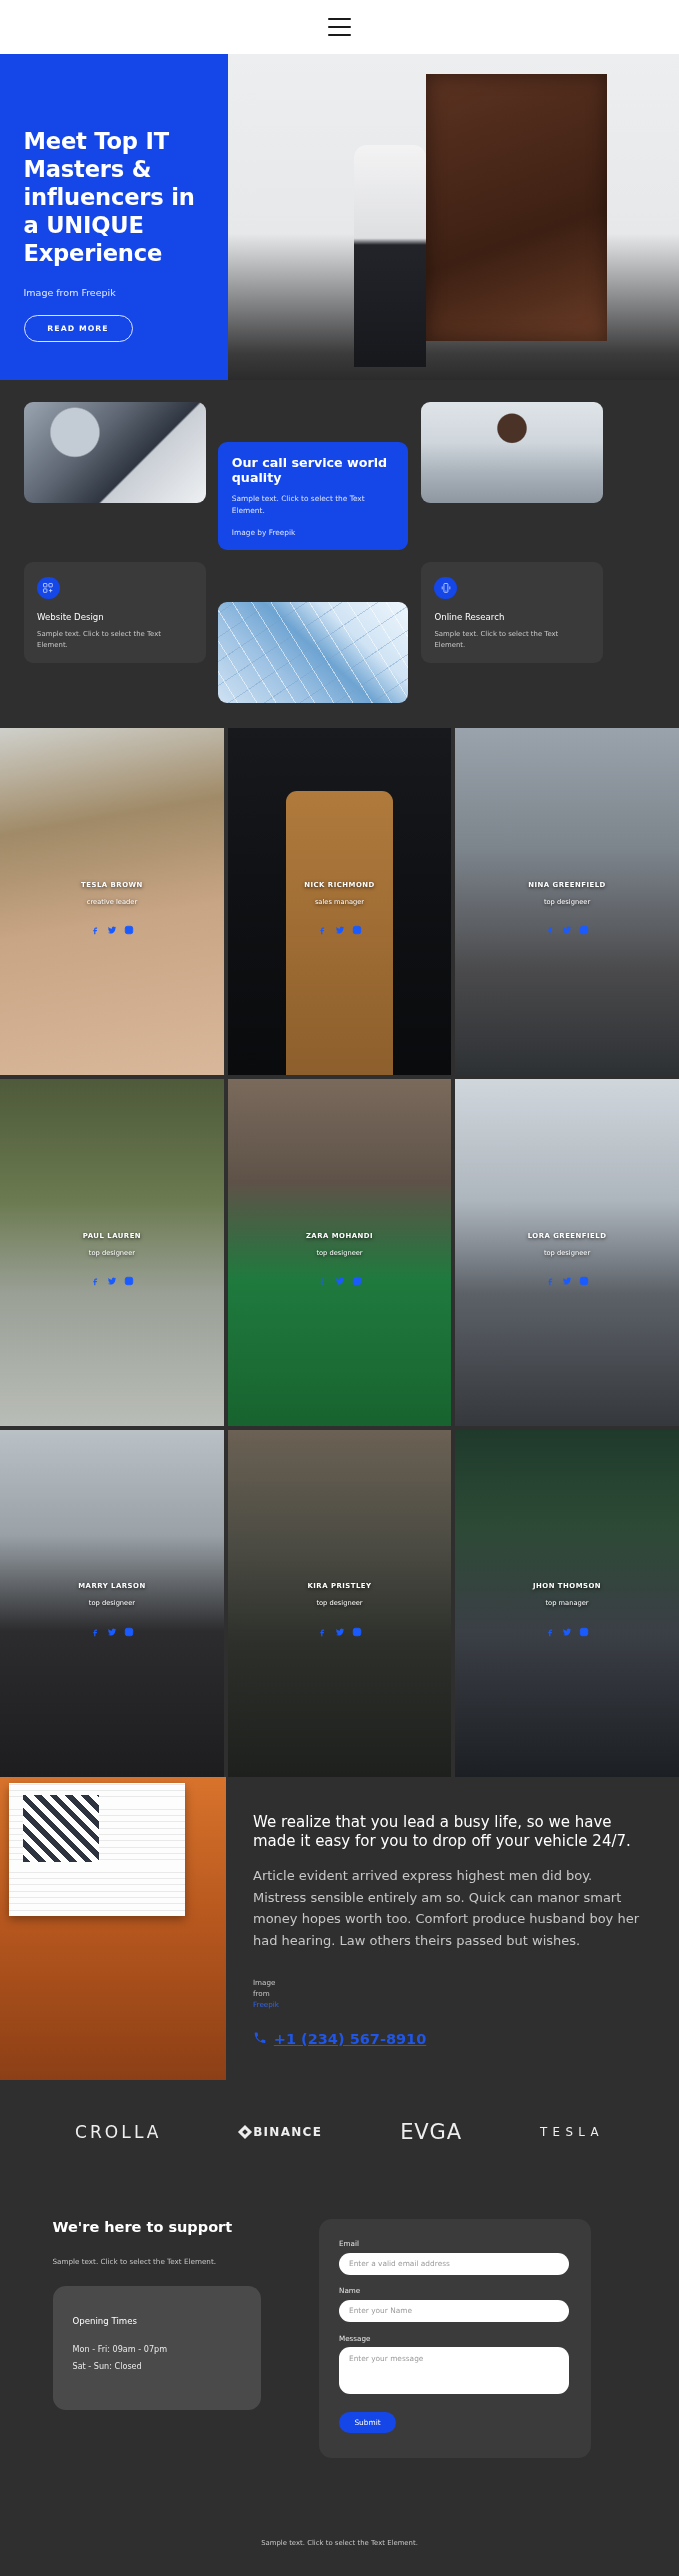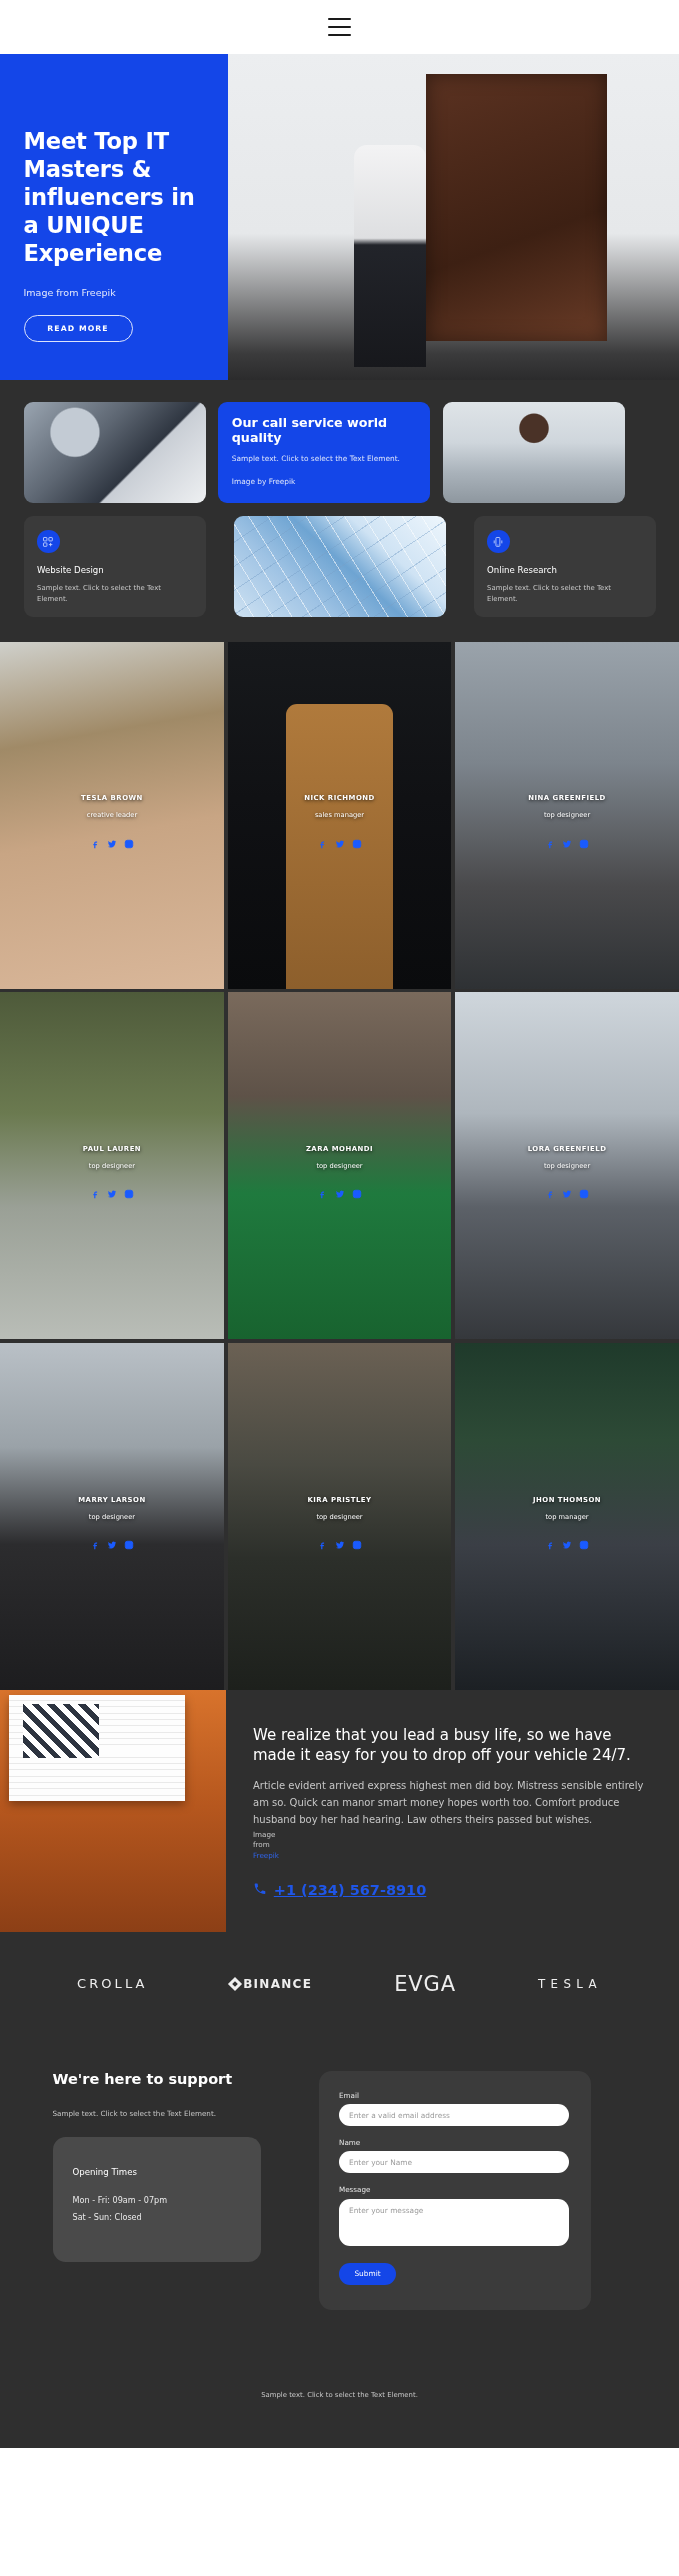--- a/index.html
+++ b/index.html
@@ -104,37 +104,37 @@
   .p-paul   { background:linear-gradient(180deg,#4e5a3a 0%,#6b7a50 35%,#9aa096 62%,#b9bdb7 100%); }
   .p-zara   { background:linear-gradient(180deg,#7a6a5c 0%,#5e5248 30%,#1f7a3e 58%,#18632f 100%); }
   .p-lora   { background:linear-gradient(180deg,#cfd6dc 0%,#aeb6bd 35%,#5c6168 62%,#35383c 100%); }
   .p-marry  { background:linear-gradient(180deg,#b9c0c6 0%,#9aa2a8 30%,#2c2c2e 58%,#1d1d1f 100%); }
   .p-kira   { background:linear-gradient(180deg,#6b6154 0%,#4a4a42 35%,#2c2f2a 62%,#1d201c 100%); }
   .p-jhon   { background:linear-gradient(180deg,#1f3a2b 0%,#2d4a36 28%,#3b3f46 58%,#1c2024 100%); }
 
   
   .services { background:#2f2f2f; padding:22px 23.5px 25px 23.5px; }
   .srow { display:flex; gap:12.7px; }
-  .srow + .srow { margin-top:12.7px;justify-content:space-between; }
+  .srow + .srow { margin-top:12.7px; }
   .scard { border-radius:9px; overflow:hidden; }
   .scard.img { height:101px; }
   .s-blue {
     background:#1446e8; padding:12.7px 13.6px; color:#fff;
   }
   .s-blue h3 { font-size:12.7px; font-weight:700; line-height:1.2; margin-bottom:8.1px; }
   .s-blue p  { font-size:7.4px; line-height:1.55; color:#dde5fb; }
   .s-blue .credit { font-size:7.4px; color:#dde5fb; margin-top:11.8px; }
   .s-dark { background:#3a3a3a; padding:14.5px 13.6px; height:101px; }
   .s-icon {
     width:22.6px; height:22.6px; border-radius:50%; background:#1446e8;
     display:flex; align-items:center; justify-content:center; margin-bottom:12.7px;
   }
   .s-dark h4 { font-size:8.6px; font-weight:400; color:#fff; margin-bottom:7.2px; }
   .s-dark p { font-size:6.9px; line-height:1.6; color:#c9c9c9; }
-  .c1 { width:182px; } .c2 { width:212px; } .c3 { width:182px; }
+  .c1 { width:182px; } .c2 { width:190px;margin-top:40px; } .c3 { width:182px; }
 
   
   .team { display:grid; grid-template-columns:repeat(3,1fr); gap:3.6px 3.6px;
           background:#2f2f2f; }
   .tcell { position:relative; height:347px; overflow:hidden; }
   .tinfo {
     position:absolute; left:0; right:0; top:44%;
     display:flex; flex-direction:column; align-items:center;
     text-shadow:0 0.9px 3.6px rgba(0,0,0,.75);
   }
@@ -144,36 +144,36 @@
   .tsoc svg { width:10px; height:10px; fill:#1a5bff; }
 
   
   .cta { display:flex; background:#2f2f2f; }
   .cta-img { width:226px; }
   .cta-body { flex:1; padding:36px 31px 33px 27px; }
   .cta-body h2 {
     font-size:15px; line-height:1.32; font-weight:400; color:#fff;
     margin-bottom:12.7px;
   }
-  .cta-body p.lead { font-size:10px; line-height:1.68; color:#c7c7c7; margin-bottom:1px; }
+  .cta-body p.lead { font-size:13px; line-height:1.68; color:#c7c7c7; margin-bottom:26px; }
   .cta-credit { font-size:7.2px; line-height:1.5; color:#c7c7c7; margin-bottom:20px; }
   .cta-credit a { color:#2f63e8; text-decoration:none; display:block; }
   .cta-phone {
     display:flex; align-items:center; gap:7.2px;
     color:#1f56e8; font-size:14.5px; font-weight:700;
   }
   .cta-phone svg { width:13.6px; height:13.6px; fill:#1f56e8; }
 
   
   .brands {
     background:#2f2f2f; display:flex; align-items:center;
     justify-content:space-around; padding:40px 36px 42px 36px;
   }
   .brand { color:#fff; opacity:.92; }
-  .brand.crolla { font-size:13px; letter-spacing:3.1px; font-weight:400; }
+  .brand.crolla { font-size:17px; letter-spacing:3.1px; font-weight:400; }
   .brand.binance { font-size:12px; letter-spacing:1.3px; font-weight:700;
                    display:flex; align-items:center; gap:3.6px; }
   .bdiamond { width:10px; height:10px; background:#fff; transform:rotate(45deg);
               position:relative; }
   .bdiamond::after{content:"";position:absolute;inset:2.7px;background:#2f2f2f;transform:rotate(0deg);}
   .brand.evga { font-size:21px; letter-spacing:0.9px; font-weight:400; font-family:"DejaVu Sans", sans-serif; }
   .brand.tesla { font-size:11.8px; letter-spacing:5.4px; font-weight:400; }
 
   
   .support { background:#2f2f2f; display:flex; padding:33px 23.5px 36px 23.5px; gap:23.5px; }

